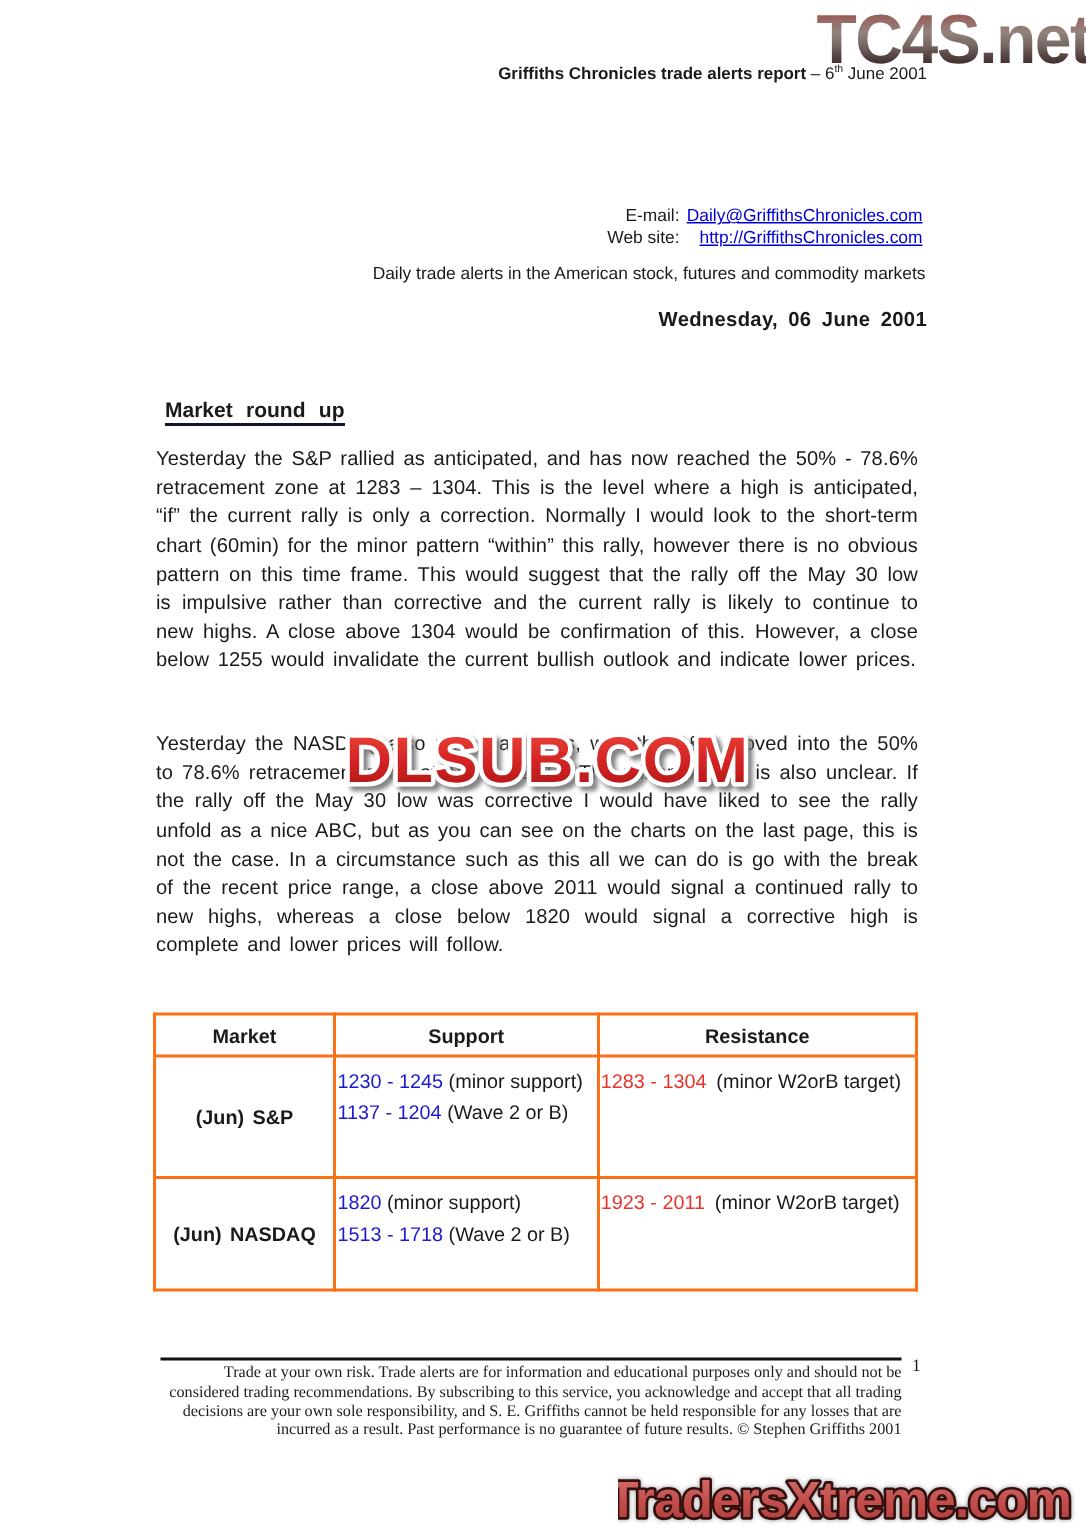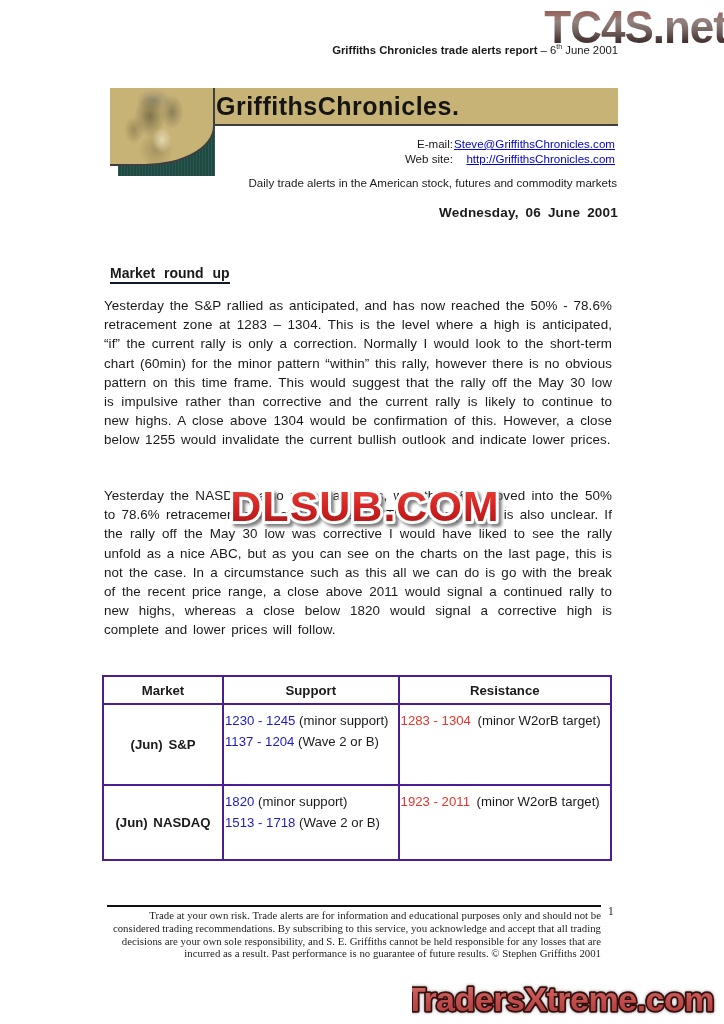--- a/index.html
+++ b/index.html
@@ -59,21 +59,21 @@
         font-size:13.4px;line-height:19.2px;word-spacing:1.8px;letter-spacing:.1px;
         text-align:justify;}
   #p1{top:296px;}
   #p2{top:486px;}
 
   .watermark{position:absolute;left:212px;top:476px;z-index:5;}
 
   
   .levels{position:absolute;left:102px;top:675px;width:510px;border-collapse:collapse;
           font-size:13.2px;}
-  .levels th,.levels td{border:2px solid #4c1d95;}
+  .levels th,.levels td{border:2px solid #f97316;}
   .levels th{height:22px;font-size:13.2px;font-weight:700;padding:2px;}
   .levels td.market{width:116px;text-align:center;vertical-align:middle;font-weight:700;word-spacing:2px;}
   .levels td.vals{vertical-align:top;padding:5px 8px 5px 1px;line-height:21px;}
   .levels .r1 td{height:69px;}
   .levels .r2 td{height:63px;}
   .blue{color:#1d1acc;}
   .red{color:#e8352b;}
 
   
   .footer-rule{position:absolute;left:107px;top:905px;width:494px;border-top:2px solid #111;}
@@ -88,31 +88,24 @@
 <body>
 
 <div class="page">
 
   <div class="tc4s">TC4S.net</div>
 
   <div class="report-header">
     <div><b>Griffiths Chronicles trade alerts report</b><span> – 6</span><sup>th</sup><span> June 2001</span></div>
   </div>
 
-  <div class="banner">
-    <div class="banner-teal"></div>
-    <div class="banner-strip">
-      <div class="banner-title">GriffithsChronicles.</div>
-    </div>
-    <div class="banner-photo"></div>
-  </div>
 
   <div class="contact">
     <span>E-mail:</span>
-    <a href="#">Steve@GriffithsChronicles.com</a>
+    <a href="#">Daily@GriffithsChronicles.com</a>
     <span>Web site:</span>
     <a href="#">http://GriffithsChronicles.com</a>
   </div>
 
   <div class="tagline">Daily trade alerts in the American stock, futures and commodity markets</div>
 
   <div class="dateline">Wednesday, 06 June 2001</div>
 
   <div class="heading">Market round up</div>
 

